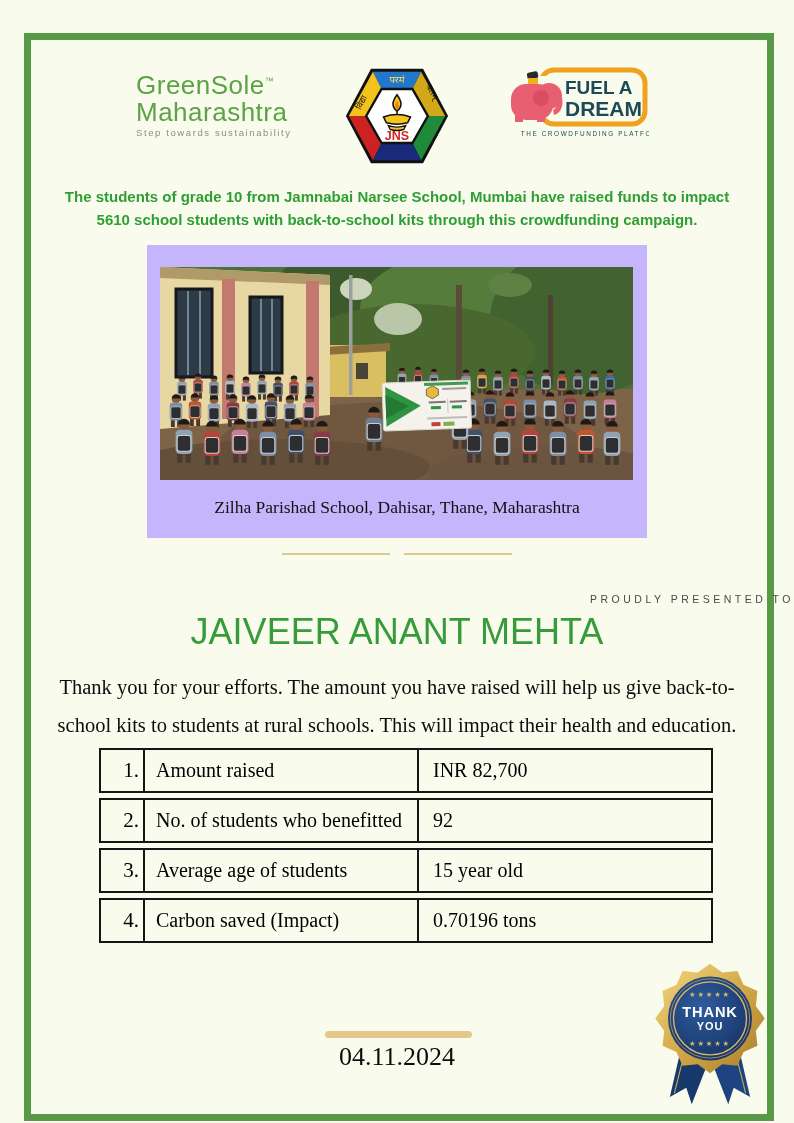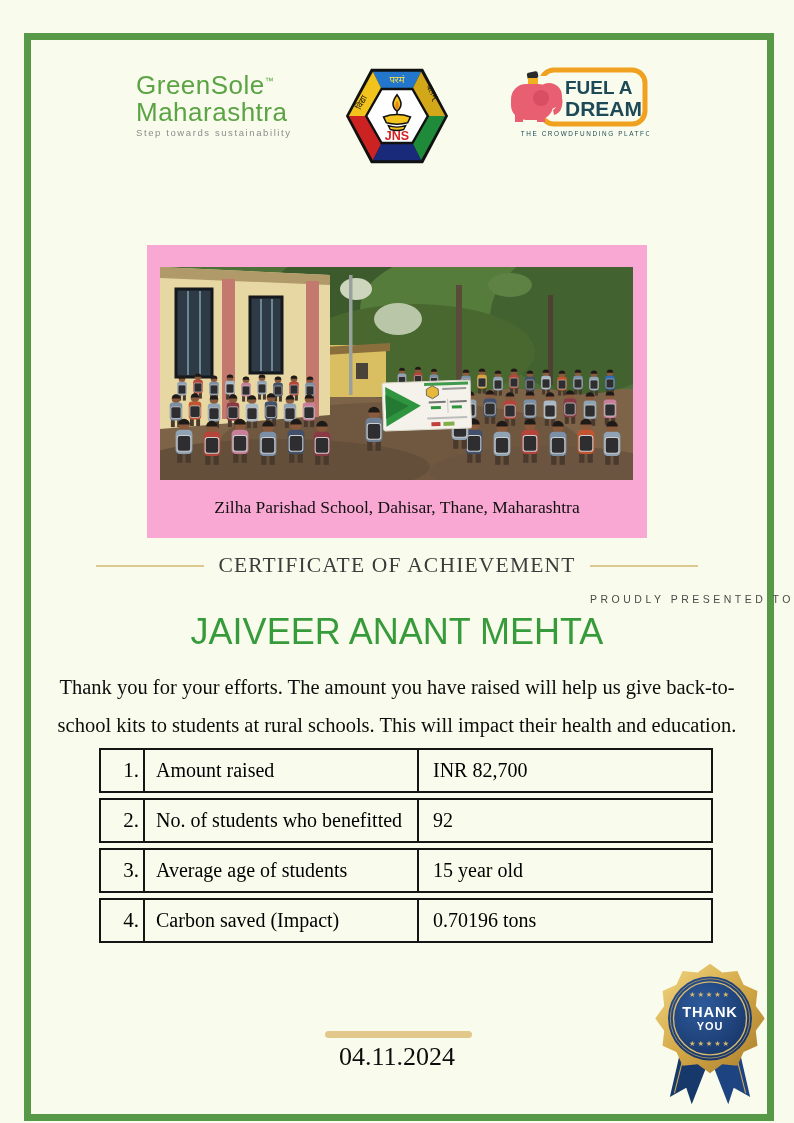--- a/index.html
+++ b/index.html
@@ -17,21 +17,21 @@
   .gs-line2{font-size:26px;letter-spacing:0.5px;}
   .gs-tagline{font-size:9.5px;color:#8c8c8c;letter-spacing:1.6px;margin-top:3px;}
   .jns{position:absolute;left:344px;top:56px;width:106px;height:120px;}
   .fad{position:absolute;left:497px;top:66px;width:152px;height:74px;}
 
   .intro{position:absolute;left:56px;right:56px;top:185px;text-align:center;
          font-family:"Liberation Sans",sans-serif;font-weight:bold;font-size:15px;
          line-height:23px;color:#2f9e35;}
 
   
-  .photo-card{position:absolute;left:147px;top:245px;width:500px;height:293px;background:#f9a8d4;}
+  .photo-card{position:absolute;left:147px;top:245px;width:500px;height:293px;background:#c4b5fd;}
   .photo{position:absolute;left:13px;top:22px;width:473px;height:213px;display:block;}
   .caption{position:absolute;left:0;right:0;top:252px;text-align:center;
            font-size:17.5px;color:#101010;}
 
   
   .title-row{position:absolute;left:0;right:0;top:553px;display:flex;align-items:center;
              justify-content:center;gap:14px;}
   .title-line{width:108px;height:2px;background:#ddc88f;}
   .cert-title{font-size:21.5px;letter-spacing:1.2px;color:#3c3c3c;font-family:"Liberation Serif",serif;}
   .subtitle{position:absolute;left:0;right:0;top:593px;text-align:right;
@@ -111,20 +111,24 @@
         <rect x="40" y="48" width="8" height="8" fill="#e85f72"></rect>
         <rect x="30" y="6" width="11" height="7" rx="2" fill="#2a2a2a" transform="rotate(-12 35 9)"></rect>
         <rect x="31" y="12" width="10" height="6" fill="#f0b020"></rect>
       </g>
       <text x="68" y="28" font-family="Liberation Sans, sans-serif" font-weight="bold" font-size="19" fill="#1d4a56">FUEL A</text>
       <text x="68" y="50" font-family="Liberation Sans, sans-serif" font-weight="bold" font-size="21" fill="#1d4a56">DREAM</text>
       <text x="96" y="70" text-anchor="middle" font-family="Liberation Sans, sans-serif" font-size="6.4" letter-spacing="1.6" fill="#1d4a56">THE CROWDFUNDING PLATFORM</text>
     </svg>
   </div>
 
+  <div class="intro">
+    <span>The students of grade 10 from Jamnabai Narsee School, Mumbai have raised funds to impact</span><br>
+    <span>5610 school students with back-to-school kits through this crowdfunding campaign.</span>
+  </div>
 
   <div class="photo-card">
     <svg class="photo" viewBox="0 0 473 213" preserveAspectRatio="none">
       <defs>
         <g id="kid">
           <rect x="-6.5" y="26" width="5" height="10" fill="#4a3a2e"></rect>
           <rect x="1.5" y="26" width="5" height="10" fill="#4a3a2e"></rect>
           <circle cx="0" cy="0" r="5.5" fill="#8a5a3d"></circle>
           <path d="M-5.5,-0.5 a5.5,5.5 0 0 1 11,0 z" fill="#1d1a18"></path>
           <rect x="-8" y="4.5" width="16" height="23" rx="4" fill="currentColor"></rect>
@@ -245,21 +249,20 @@
         <rect x="44" y="36" width="40" height="2" fill="#bdbdbd"></rect>
         <rect x="48" y="41" width="9" height="4" fill="#c2403a"></rect>
         <rect x="60" y="41" width="11" height="4" fill="#7fae4a"></rect>
       </g>
     </svg>
     <div class="caption">Zilha Parishad School, Dahisar, Thane, Maharashtra</div>
   </div>
 
   <div class="title-row">
     <div class="title-line"></div>
-    <div class="cert-title">CERTIFICATE OF ACHIEVEMENT</div>
     <div class="title-line"></div>
   </div>
   <div class="subtitle">PROUDLY PRESENTED TO</div>
   <div class="recipient">JAIVEER ANANT MEHTA</div>
   <div class="message">Thank you for your efforts. The amount you have raised will help us give back-to-school kits to students at rural schools. This will impact their health and education.</div>
 
   <div class="impact-table">
     <div class="t-row">
       <div class="t-num">1.</div>
       <div class="t-label">Amount raised</div>

